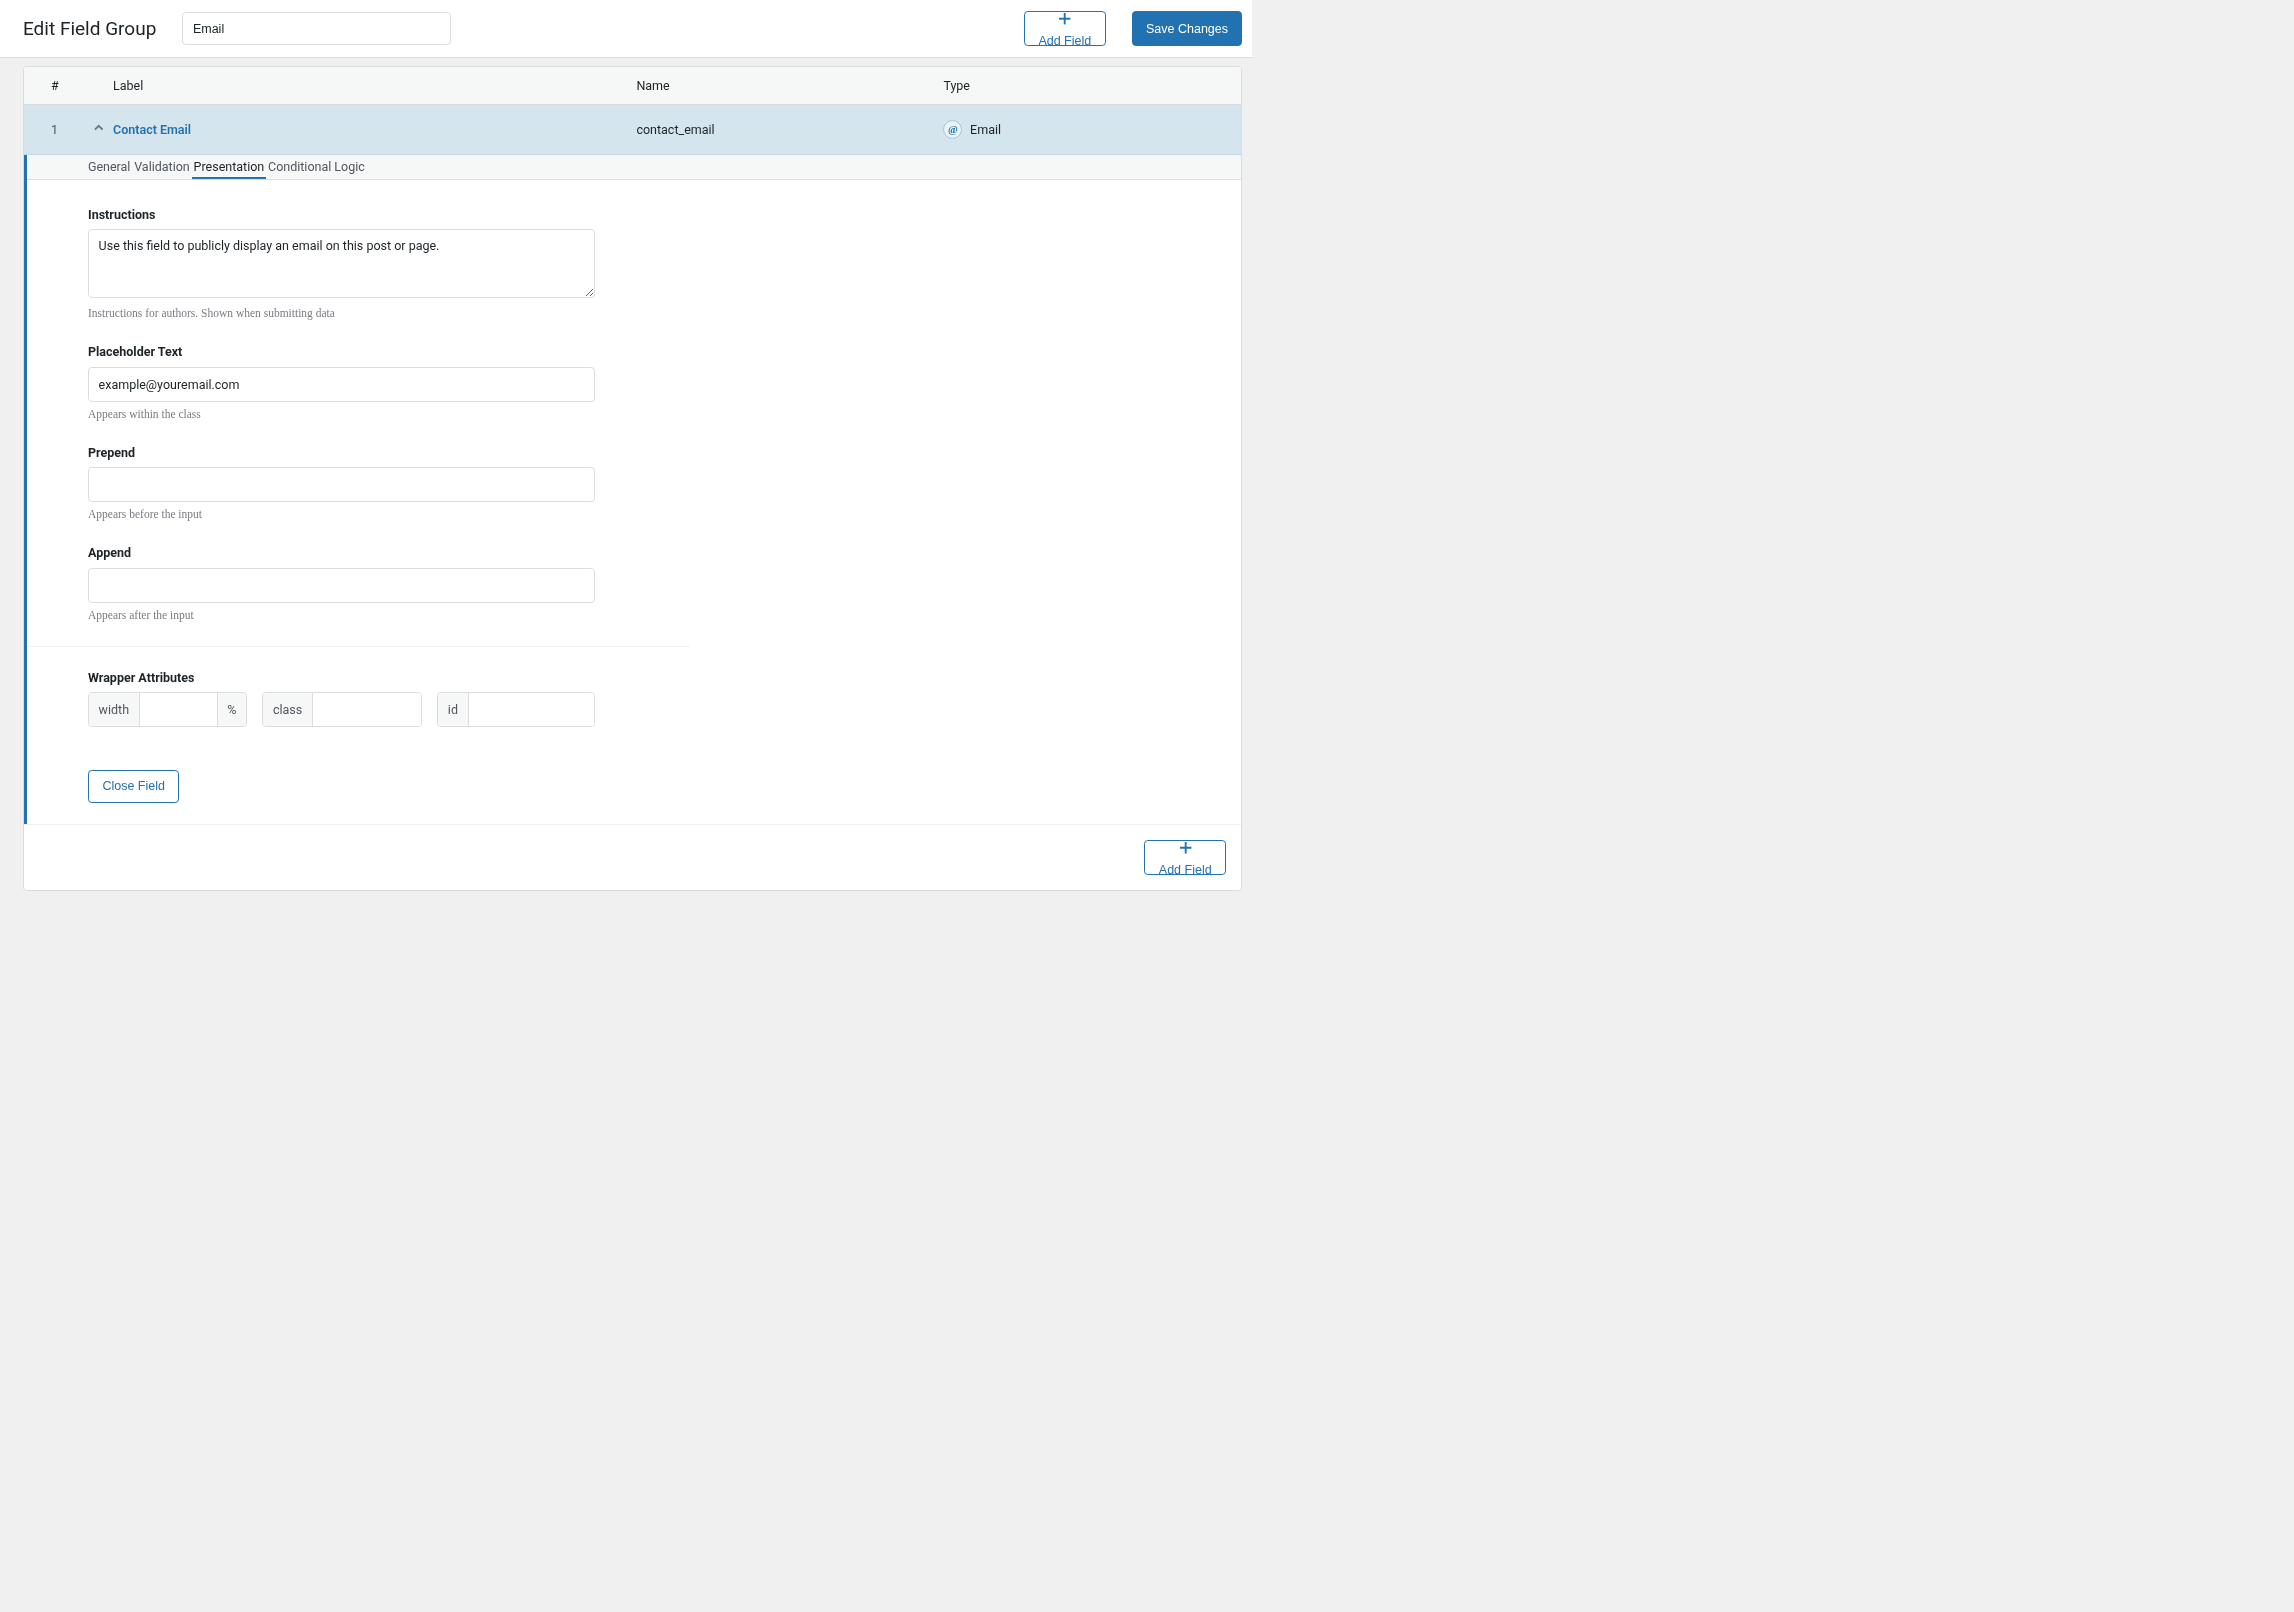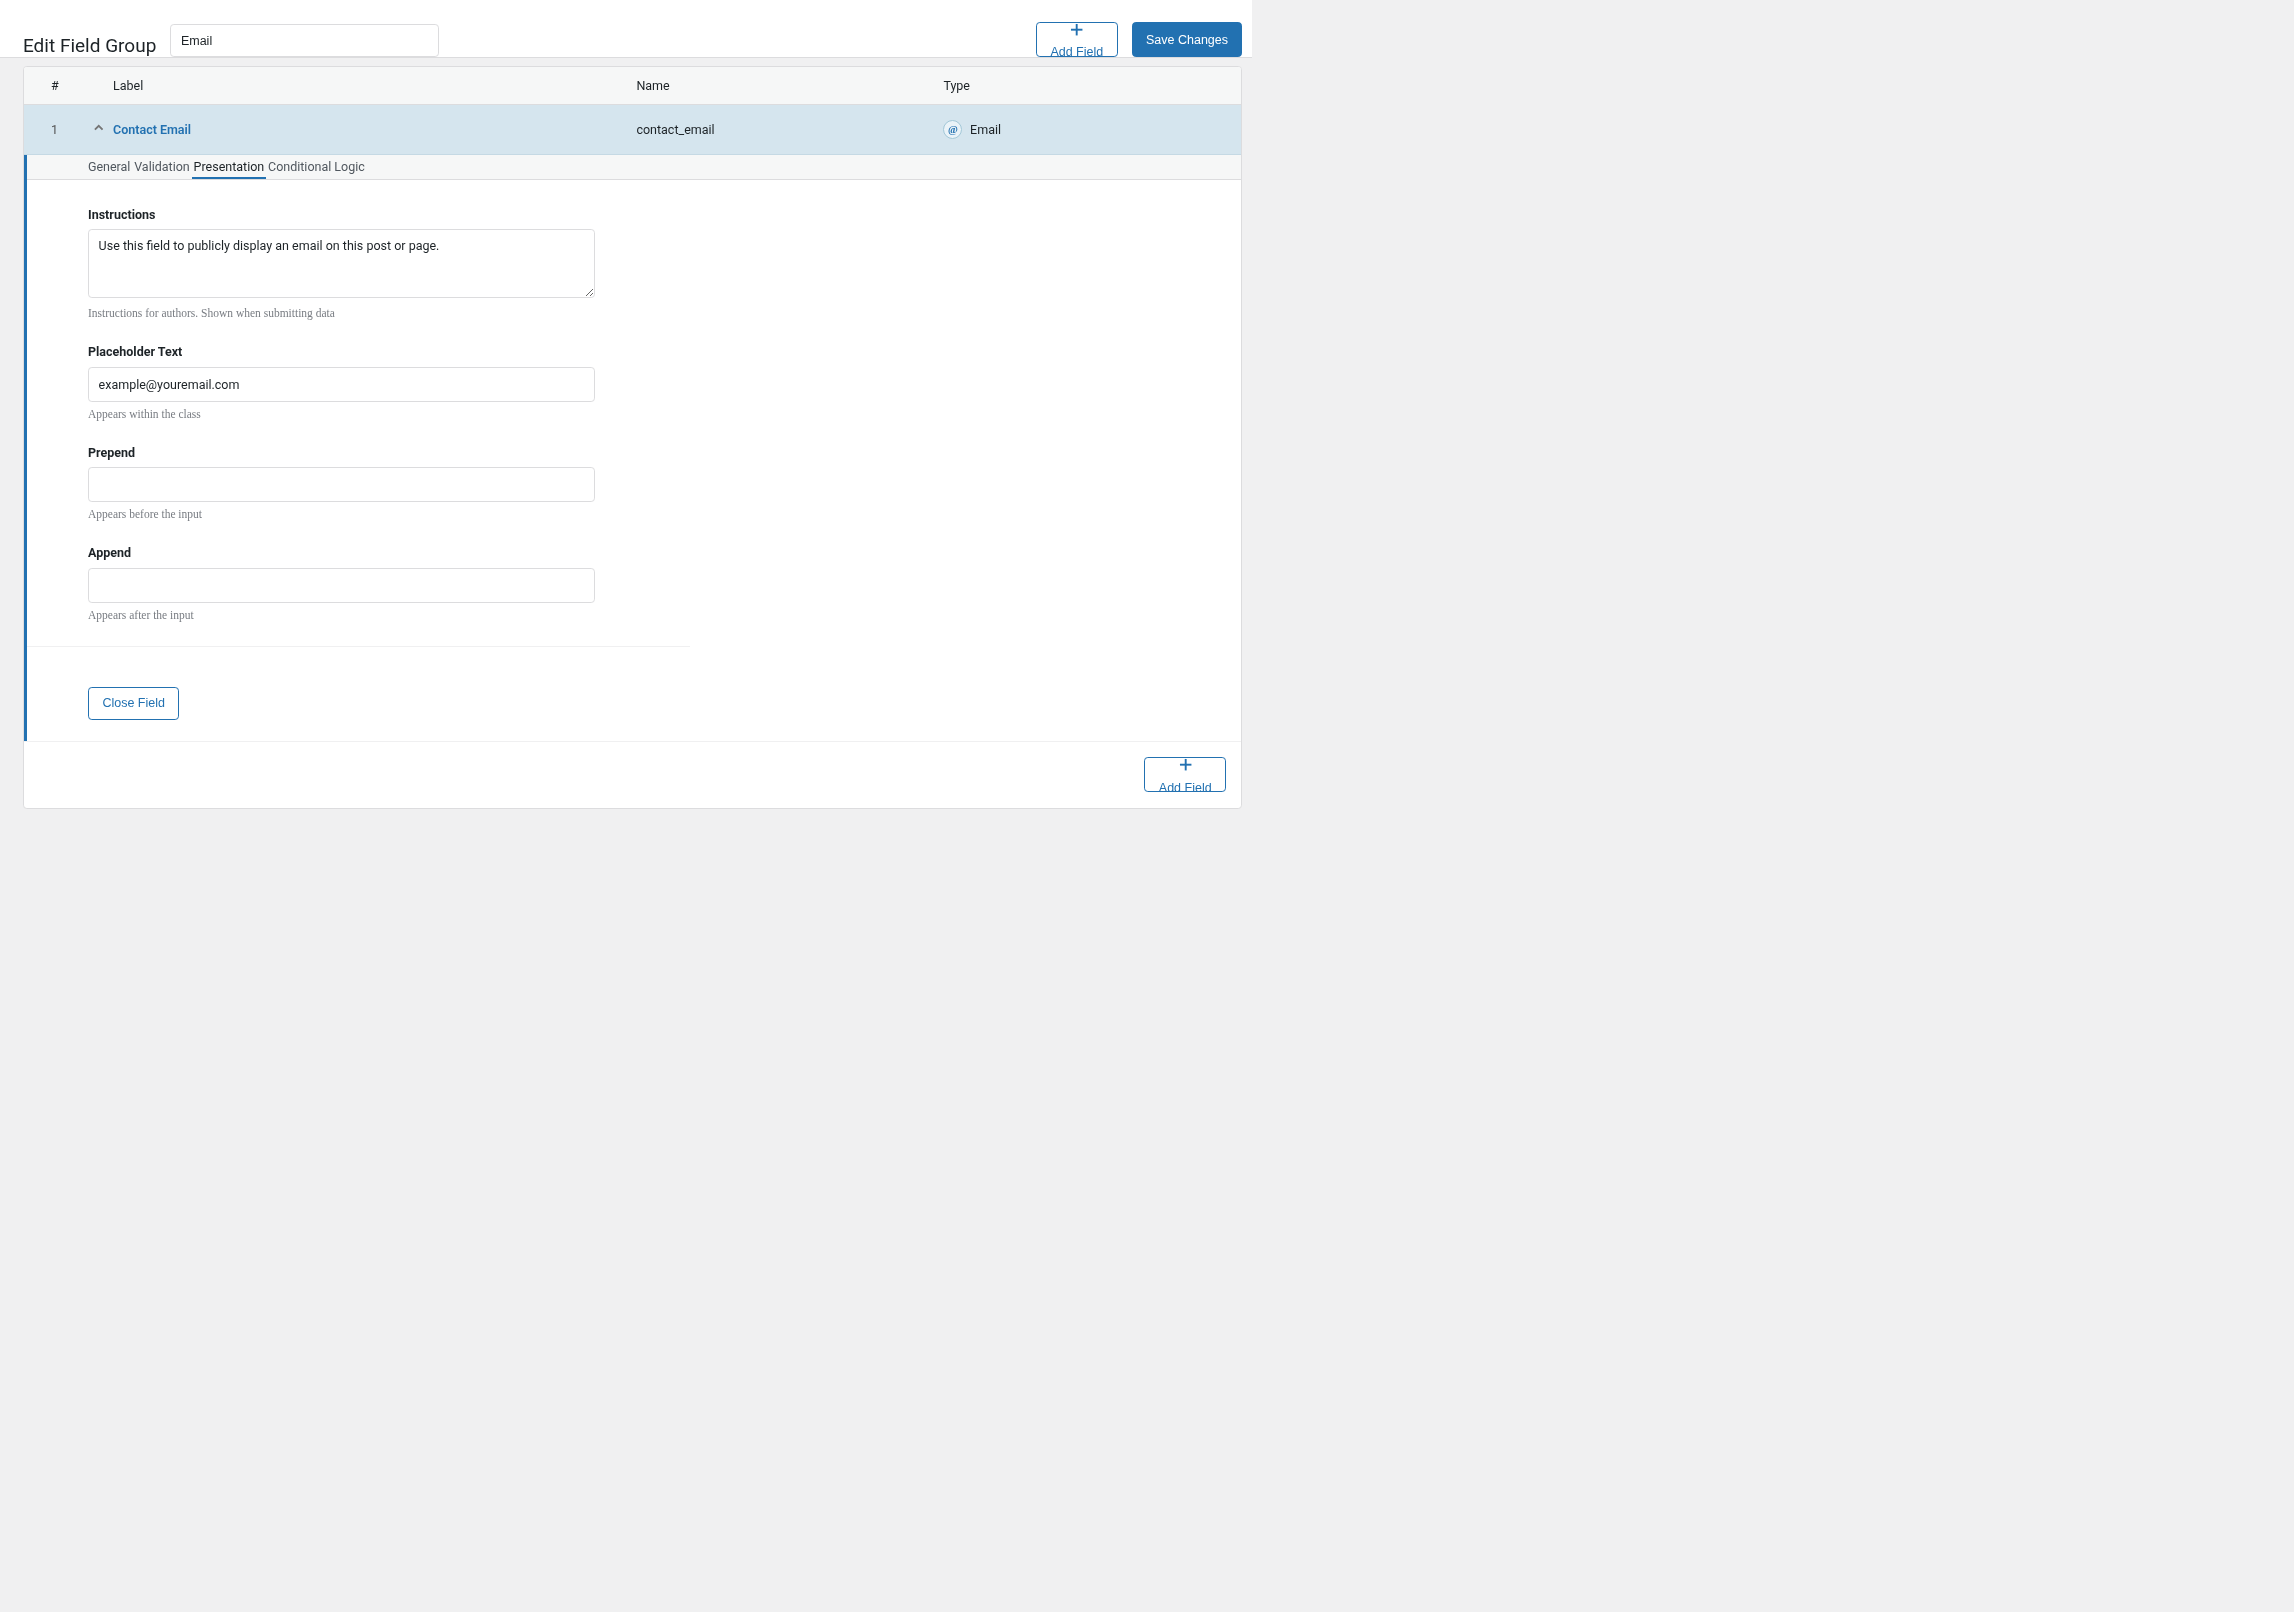--- a/index.html
+++ b/index.html
@@ -11,23 +11,23 @@
     background: #f0f0f1;
     width: 1252px;
   }
 
   
   .topbar {
     height: 58px;
     background: #fff;
     border-bottom: 1px solid #dcdcde;
     display: flex;
-    align-items: flex-end;
+    align-items: center;
     padding: 0 9.6px 0 23px;
-    gap: 14px;
+    gap: 26px;
   }
   .page-title {
     font-size: 19px;
     font-weight: 400;
     color: #1d2327;
   }
   .title-input {
     width: 269px;
     height: 33px;
     border: 1px solid #dcdcde;
@@ -299,20 +299,38 @@
       </div>
 
       <div class="form-group">
         <label class="form-label">Append</label>
         <input class="text-input" type="text" value="" style="">
         <div class="help">Appears after the input</div>
       </div>
 
       <div class="divider"></div>
 
+      <div class="form-group">
+        <label class="form-label">Wrapper Attributes</label>
+        <div class="wrap-row">
+          <div class="input-group ig-width">
+            <span class="addon">width</span>
+            <input class="ig-input" type="text" value="" style="">
+            <span class="addon right">%</span>
+          </div>
+          <div class="input-group ig-class">
+            <span class="addon">class</span>
+            <input class="ig-input" type="text" value="" style="">
+          </div>
+          <div class="input-group ig-id">
+            <span class="addon">id</span>
+            <input class="ig-input" type="text" value="" style="">
+          </div>
+        </div>
+      </div>
 
     </div>
 
     <div class="close-row">
       <button class="btn-close">
         <span>Close Field</span>
       </button>
     </div>
 
   </div>

